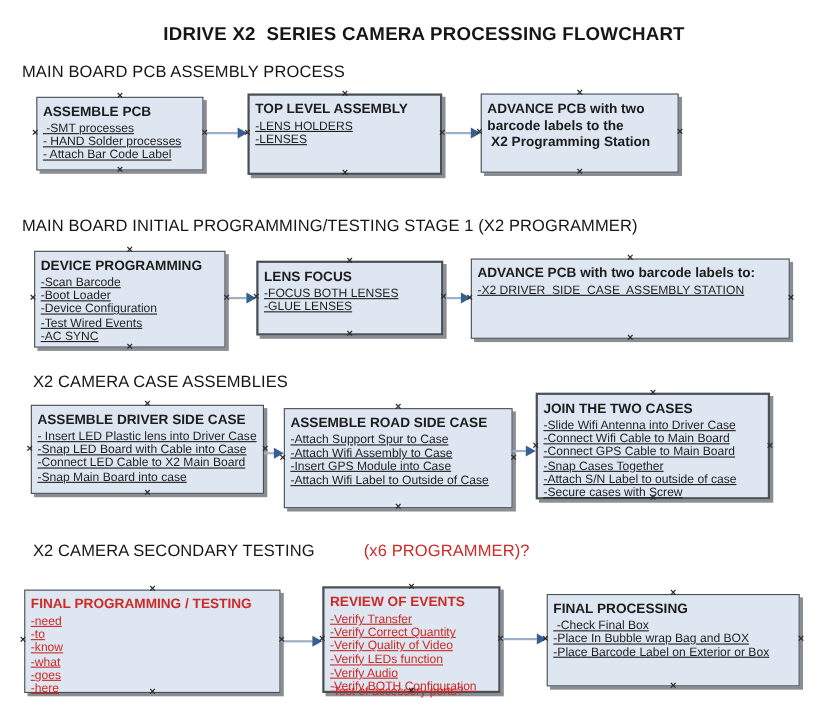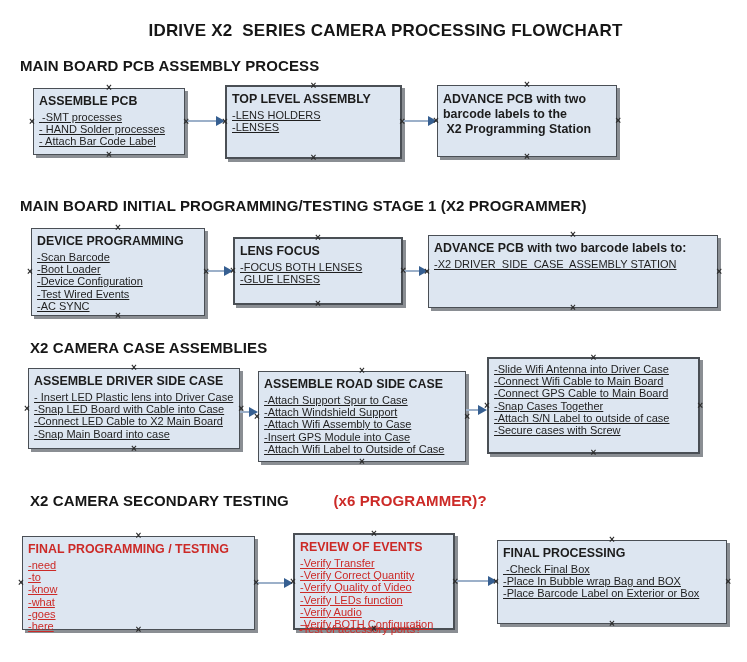--- a/index.html
+++ b/index.html
@@ -15,21 +15,21 @@
   .canvas{
     position:relative;width:747px;height:662px;background:#ffffff;
     font-family:"Liberation Sans","DejaVu Sans",sans-serif;overflow:hidden;
   }
   .doc-title{
     position:absolute;top:21px;left:0;width:100%;text-align:center;
     font-size:17px;font-weight:bold;color:var(--black-text);
     white-space:pre-wrap;letter-spacing:.2px;padding-left:12px;
   }
   .sec-heading{
-    position:absolute;font-size:15px;font-weight:bold;color:var(--black-text);
+    position:absolute;font-size:15px;font-weight:normal;color:var(--black-text);
     white-space:pre-wrap;letter-spacing:.1px;
   }
   .sec-heading .red{color:var(--red-text);margin-left:36px;}
   .box{
     position:absolute;background:var(--box-fill);
     border:1.4px solid var(--box-border);
     box-shadow:3px 3px 0 var(--shadow);
     padding:2px 5px;box-sizing:border-box;
   }
   .box.thick{border-width:2px;}
@@ -162,32 +162,32 @@
   </div>
 
   <div class="box" style="left:258px;top:371px;width:208px;height:91px">
     <span class="handle ht">×</span>
     <span class="handle hb">×</span>
     <span class="handle hl">×</span>
     <span class="handle hr">×</span>
     <div class="box-title">ASSEMBLE ROAD SIDE CASE</div>
     <div class="box-items">
         <div class="box-item">-Attach Support Spur to Case</div>
-        <div class="box-item">-Attach Windshield Support</div>
         <div class="box-item">-Attach Wifi Assembly to Case</div>
         <div class="box-item">-Insert GPS Module into Case</div>
         <div class="box-item">-Attach Wifi Label to Outside of Case</div>
       </div>
   </div>
 
   <div class="box thick" style="left:487px;top:357px;width:213px;height:97px">
     <span class="handle ht">×</span>
     <span class="handle hb">×</span>
     <span class="handle hl">×</span>
     <span class="handle hr">×</span>
+    <div class="box-title">JOIN THE TWO CASES</div>
     <div class="box-items">
         <div class="box-item">-Slide Wifi Antenna into Driver Case</div>
         <div class="box-item">-Connect Wifi Cable to Main Board</div>
         <div class="box-item">-Connect GPS Cable to Main Board</div>
         <div class="box-item">-Snap Cases Together</div>
         <div class="box-item">-Attach S/N Label to outside of case</div>
         <div class="box-item">-Secure cases with Screw</div>
       </div>
   </div>
 

